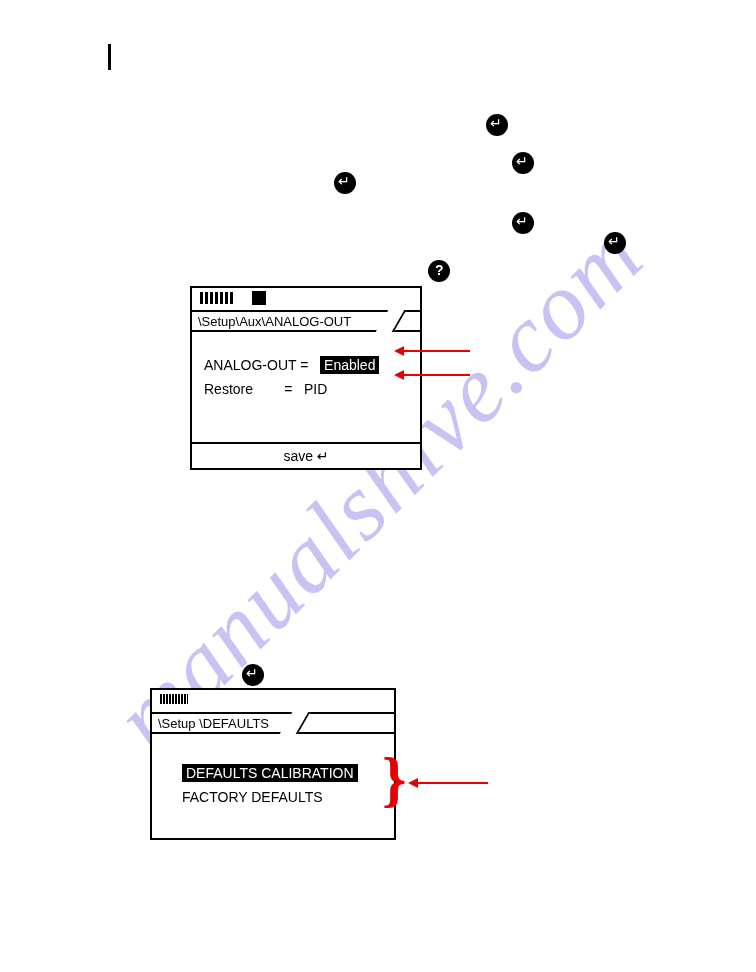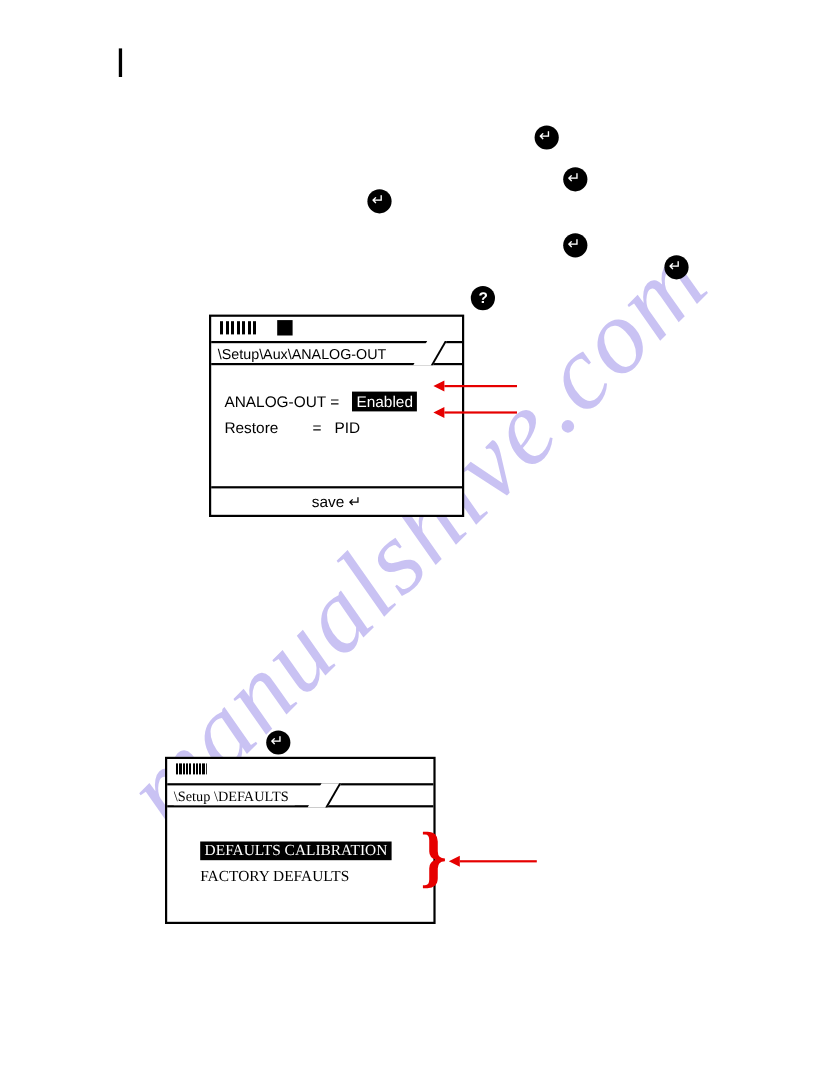--- a/index.html
+++ b/index.html
@@ -206,21 +206,21 @@
       <div style="height:34px;"></div>
     </div>
     <div class="footer">save  ↵</div>
   </div>
 
   <div class="arrow-red" style="left:404px; top:350px; width:66px;"></div>
   <div class="arrow-red" style="left:404px; top:374px; width:66px;"></div>
 
   <div class="enter-icon" style="left:242px; top:664px;"></div>
 
-  <div class="device" style="left:150px; top:688px; width:246px;font-family:Liberation Serif, serif;">
+  <div class="device" style="left:150px; top:688px; width:246px;">
     <div class="topbar">
       <div class="barcode"></div>
     </div>
     <div class="tabline">
       <span class="tabtext">\Setup \DEFAULTS</span>
       <div class="tabslash" style="right:90px;"></div>
     </div>
     <div class="body-area" style="padding-top:28px; padding-bottom:28px; padding-left:30px;">
       <div>
         <span class="inv">DEFAULTS CALIBRATION</span>

